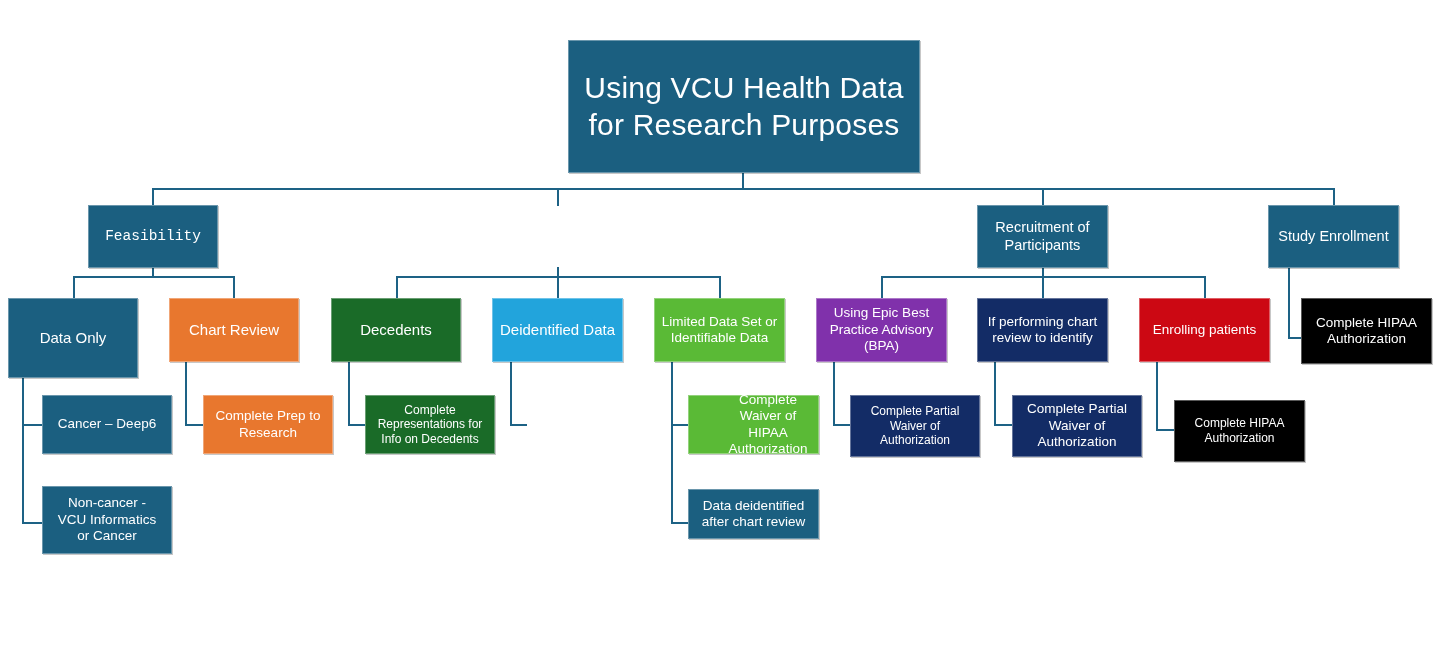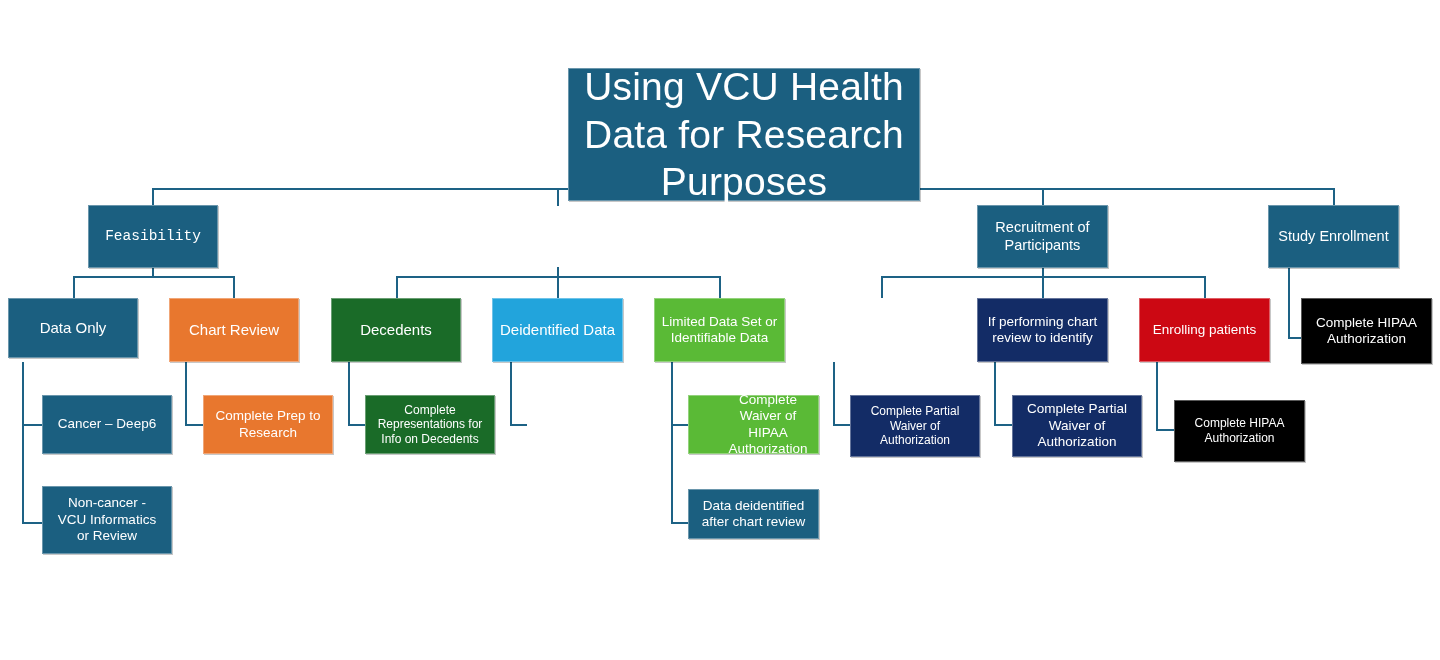--- a/index.html
+++ b/index.html
@@ -23,23 +23,22 @@
     text-align:center;
     color:#ffffff;
     line-height:1.22;
     padding:2px 3px;
     border:1px solid rgba(255,255,255,0.35);
     z-index:3;
     white-space:pre-line;
     overflow:visible;
   }
   .node.title{
-    font-size:39px;
+    font-size:30px;
     letter-spacing:0.2px;
-    margin-top:28px;
   }
   .node.lvl2{ font-size:14.5px; }
   .node.lvl3{ font-size:15px; }
   .node.lvl3.small{ font-size:13.5px; }
   .node.lvl4{ font-size:13.5px; }
   .node.lvl4.tiny{ font-size:12px; }
   .node.shadow{
     box-shadow:1px 1px 0 rgba(0,0,0,0.22);
   }
   .conn{
@@ -109,33 +108,34 @@
 
   <div class="conn v" style="left:1156px;top:362px;height:68px;"></div>
   <div class="conn h" style="left:1156px;top:429px;width:18px;"></div>
 
   <div class="node title shadow" style="left:568px;top:40px;width:352px;height:133px;background:#1b5f80;">Using VCU Health Data for Research Purposes</div>
 
   <div class="node lvl2 shadow" style="left:88px;top:205px;width:130px;height:63px;background:#1b5f80;font-family:Liberation Mono, monospace;">Feasibility</div>
   <div class="node lvl2 shadow" style="left:977px;top:205px;width:131px;height:63px;background:#1b5f80;">Recruitment of Participants</div>
   <div class="node lvl2 shadow" style="left:1268px;top:205px;width:131px;height:63px;background:#1b5f80;">Study Enrollment</div>
 
-  <div class="node lvl3 shadow" style="left:8px;top:298px;width:130px;height:60px;background:#1b5f80;">Data Only</div>
+  <div class="node lvl3 shadow" style="left:8px;top:298px;width:130px;height:80px;background:#1b5f80;">Data Only</div>
   <div class="node lvl3 shadow" style="left:169px;top:298px;width:130px;height:64px;background:#e8772e;">Chart Review</div>
   <div class="node lvl3 shadow" style="left:331px;top:298px;width:130px;height:64px;background:#1a6b28;">Decedents</div>
   <div class="node lvl3 shadow" style="left:492px;top:298px;width:131px;height:64px;background:#22a4dc;">Deidentified Data</div>
   <div class="node lvl3 small shadow" style="left:654px;top:298px;width:131px;height:64px;background:#5aba36;">Limited Data Set or Identifiable Data</div>
+  <div class="node lvl3 small shadow" style="left:816px;top:298px;width:131px;height:64px;background:#8031ab;">Using Epic Best Practice Advisory (BPA)</div>
   <div class="node lvl3 small shadow" style="left:977px;top:298px;width:131px;height:64px;background:#132c66;">If performing chart review to identify</div>
   <div class="node lvl3 small shadow" style="left:1139px;top:298px;width:131px;height:64px;background:#cc0813;">Enrolling patients</div>
   <div class="node lvl3 small shadow" style="left:1301px;top:298px;width:131px;height:66px;background:#000000;">Complete HIPAA Authorization</div>
 
   <div class="node lvl4 shadow" style="left:42px;top:395px;width:130px;height:59px;background:#1b5f80;">Cancer – Deep6</div>
   <div class="node lvl4 shadow" style="left:42px;top:486px;width:130px;height:68px;background:#1b5f80;">Non-cancer -
 VCU Informatics
-or Review</div>
+or Cancer</div>
   <div class="node lvl4 shadow" style="left:203px;top:395px;width:130px;height:59px;background:#e8772e;">Complete Prep to Research</div>
   <div class="node lvl4 tiny shadow" style="left:365px;top:395px;width:130px;height:59px;background:#1a6b28;">Complete Representations for Info on Decedents</div>
   <div class="node lvl4 shadow" style="left:688px;top:395px;width:131px;height:59px;background:#5aba36;padding-left:32px;">Complete Waiver of HIPAA Authorization</div>
   <div class="node lvl4 shadow" style="left:688px;top:489px;width:131px;height:50px;background:#1b5f80;">Data deidentified after chart review</div>
   <div class="node lvl4 tiny shadow" style="left:850px;top:395px;width:130px;height:62px;background:#132c66;">Complete Partial Waiver of Authorization</div>
   <div class="node lvl4 shadow" style="left:1012px;top:395px;width:130px;height:62px;background:#132c66;">Complete Partial Waiver of Authorization</div>
   <div class="node lvl4 tiny shadow" style="left:1174px;top:400px;width:131px;height:62px;background:#000000;">Complete HIPAA Authorization</div>
 
 </div>
 

